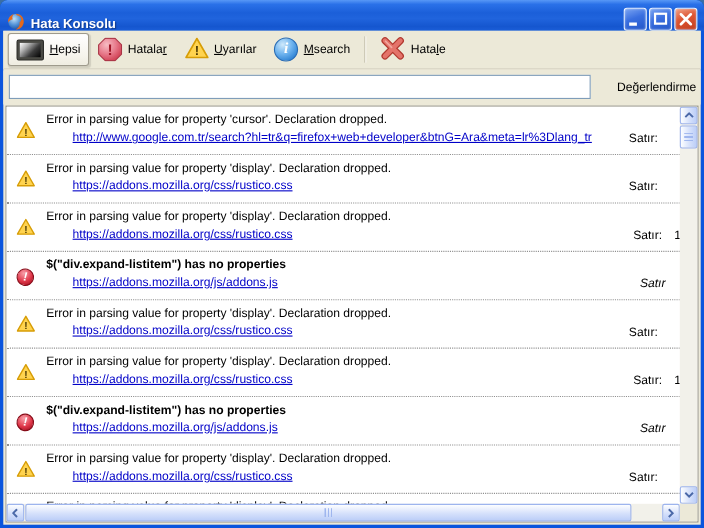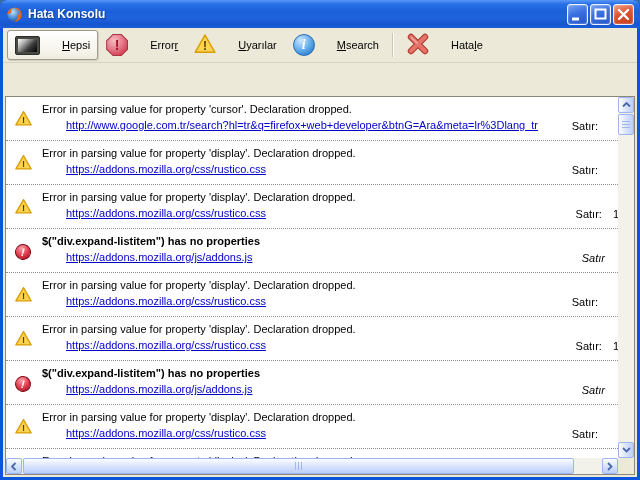--- a/index.html
+++ b/index.html
@@ -3,36 +3,36 @@
 <meta charset="utf-8">
 <style>
   * { margin:0; padding:0; box-sizing:border-box; }
   html,body { width:640px; height:480px; background:#3a6ea5; font-family:"Liberation Sans", sans-serif; }
 
   .window { position:relative; width:640px; height:480px; background:#0b55dd; border-radius:7px 7px 0 0; overflow:hidden; }
 
   
   .titlebar { position:absolute; left:0; top:0; right:0; height:28px;
     background:linear-gradient(180deg,#5898f6 0%,#2a71e8 14%,#1b5fd9 42%,#2064dd 60%,#1556cf 86%,#1b5ed8 100%);
-    border-radius:7px 7px 0 0; display:flex; align-items:center; padding:12px 6px; }
+    border-radius:7px 7px 0 0; display:flex; align-items:flex-end; padding:0 6px; }
   .app-icon { width:17px; height:17px; margin-right:5px; flex:none; }
   .title { color:#fff; font-weight:bold; font-size:12px; text-shadow:1px 1px 1px #123c8e; flex:1; }
   .winbtns { display:flex; gap:2px; }
   .wbtn { width:21px; height:21px; border:1px solid #eef4ff; border-radius:3px; position:relative;
     background:linear-gradient(160deg,#7aa4f2 0%,#3a6fe0 45%,#2356c8 100%); box-shadow:inset 0 0 2px rgba(255,255,255,.6); }
   .wbtn.close { background:linear-gradient(160deg,#f0a186 0%,#dd5533 45%,#c23d1e 100%); }
   .wbtn svg { position:absolute; left:0; top:0; }
 
   
   .chrome { position:absolute; left:3px; top:28px; right:3px; bottom:3px; background:#ece9d8; }
 
   
   .toolbar { position:absolute; left:0; top:0; right:0; height:35px; display:flex; align-items:center; padding:0 4px;
     border-bottom:1px solid #d8d4c4; background:#ece9d8; }
-  .tbtn { display:flex; align-items:center; gap:22px; height:30px; padding:2px 7px; font-size:11px; color:#000;
+  .tbtn { display:flex; align-items:center; gap:5px; height:30px; padding:2px 7px; font-size:11px; color:#000;
     background:transparent; border:1px solid transparent; cursor:default; }
   .tbtn.active { background:linear-gradient(#ffffff,#f6f4ec 70%,#efece0); border:1px solid #9e9a8c; border-radius:3px;
     box-shadow:1px 1px 1px rgba(0,0,0,.12); }
   .tbtn .key { text-decoration:underline; }
   .tdivider { width:2px; height:24px; border-left:1px solid #cbc7b4; border-right:1px solid #fbfaf4; margin:0 5px; }
 
   
   .ic { flex:none; display:inline-block; }
   .ic-console { width:25px; height:19px; background:#4a4a44; border:1px solid #2c2c28; border-radius:2px; padding:2px; }
   .ic-console i { display:block; width:100%; height:100%;
@@ -138,21 +138,21 @@
         <span class="ic ic-console">
             <i></i>
           </span>
         <span><span></span><span class="key">H</span><span>epsi</span></span>
       </button>
       <button class="tbtn">
         <span class="ic ic-octagon">
             <span class="o1"></span>
             <span class="o2">!</span>
           </span>
-        <span><span>Error</span><span class="key">r</span><span></span></span>
+        <span><span>Hatala</span><span class="key">r</span><span></span></span>
       </button>
       <button class="tbtn">
         <span class="ic">
           <svg width="22" height="22" viewBox="0 0 24 24">
             <path d="M12 2.2 L22.8 21 H1.2 Z" fill="#ffd34f" stroke="#d79d06" stroke-width="1.6" stroke-linejoin="round"></path>
             <text x="12" y="19" font-size="13" font-weight="bold" text-anchor="middle" fill="#4d3a02" font-family="Liberation Sans,sans-serif">!</text>
           </svg>
         </span>
         <span><span></span><span class="key">U</span><span>yarılar</span></span>
       </button>
@@ -166,20 +166,24 @@
           <svg width="22" height="22" viewBox="0 0 22 22">
             <path d="M4 4 L18 18 M18 4 L4 18" stroke="#b23a30" stroke-width="6.4" stroke-linecap="round"></path>
             <path d="M4 4 L18 18 M18 4 L4 18" stroke="#e4736a" stroke-width="4.2" stroke-linecap="round"></path>
             <path d="M4.5 4.5 L10 10" stroke="#f2a79f" stroke-width="1.6" stroke-linecap="round"></path>
           </svg>
         </span>
         <span><span>Hata</span><span class="key">l</span><span>e</span></span>
       </button>
     </div>
 
+    <div class="filterrow">
+      <input type="text" value="" style="">
+      <button class="evalbtn">Değerlendirme</button>
+    </div>
 
     <div class="console">
       <div class="rows" id="rows">
   <div class="row warning">
     <span class="row-icon"><svg width="17" height="17" viewBox="0 0 24 24">
                 <path d="M12 2.2 L22.8 21 H1.2 Z" fill="#ffd34f" stroke="#d79d06" stroke-width="1.8" stroke-linejoin="round"></path>
                 <text x="12" y="19" font-size="13" font-weight="bold" text-anchor="middle" fill="#4d3a02" font-family="Liberation Sans,sans-serif">!</text>
               </svg></span>
     <div class="row-text">
       <div class="msg">Error in parsing value for property 'cursor'. Declaration dropped.</div>

